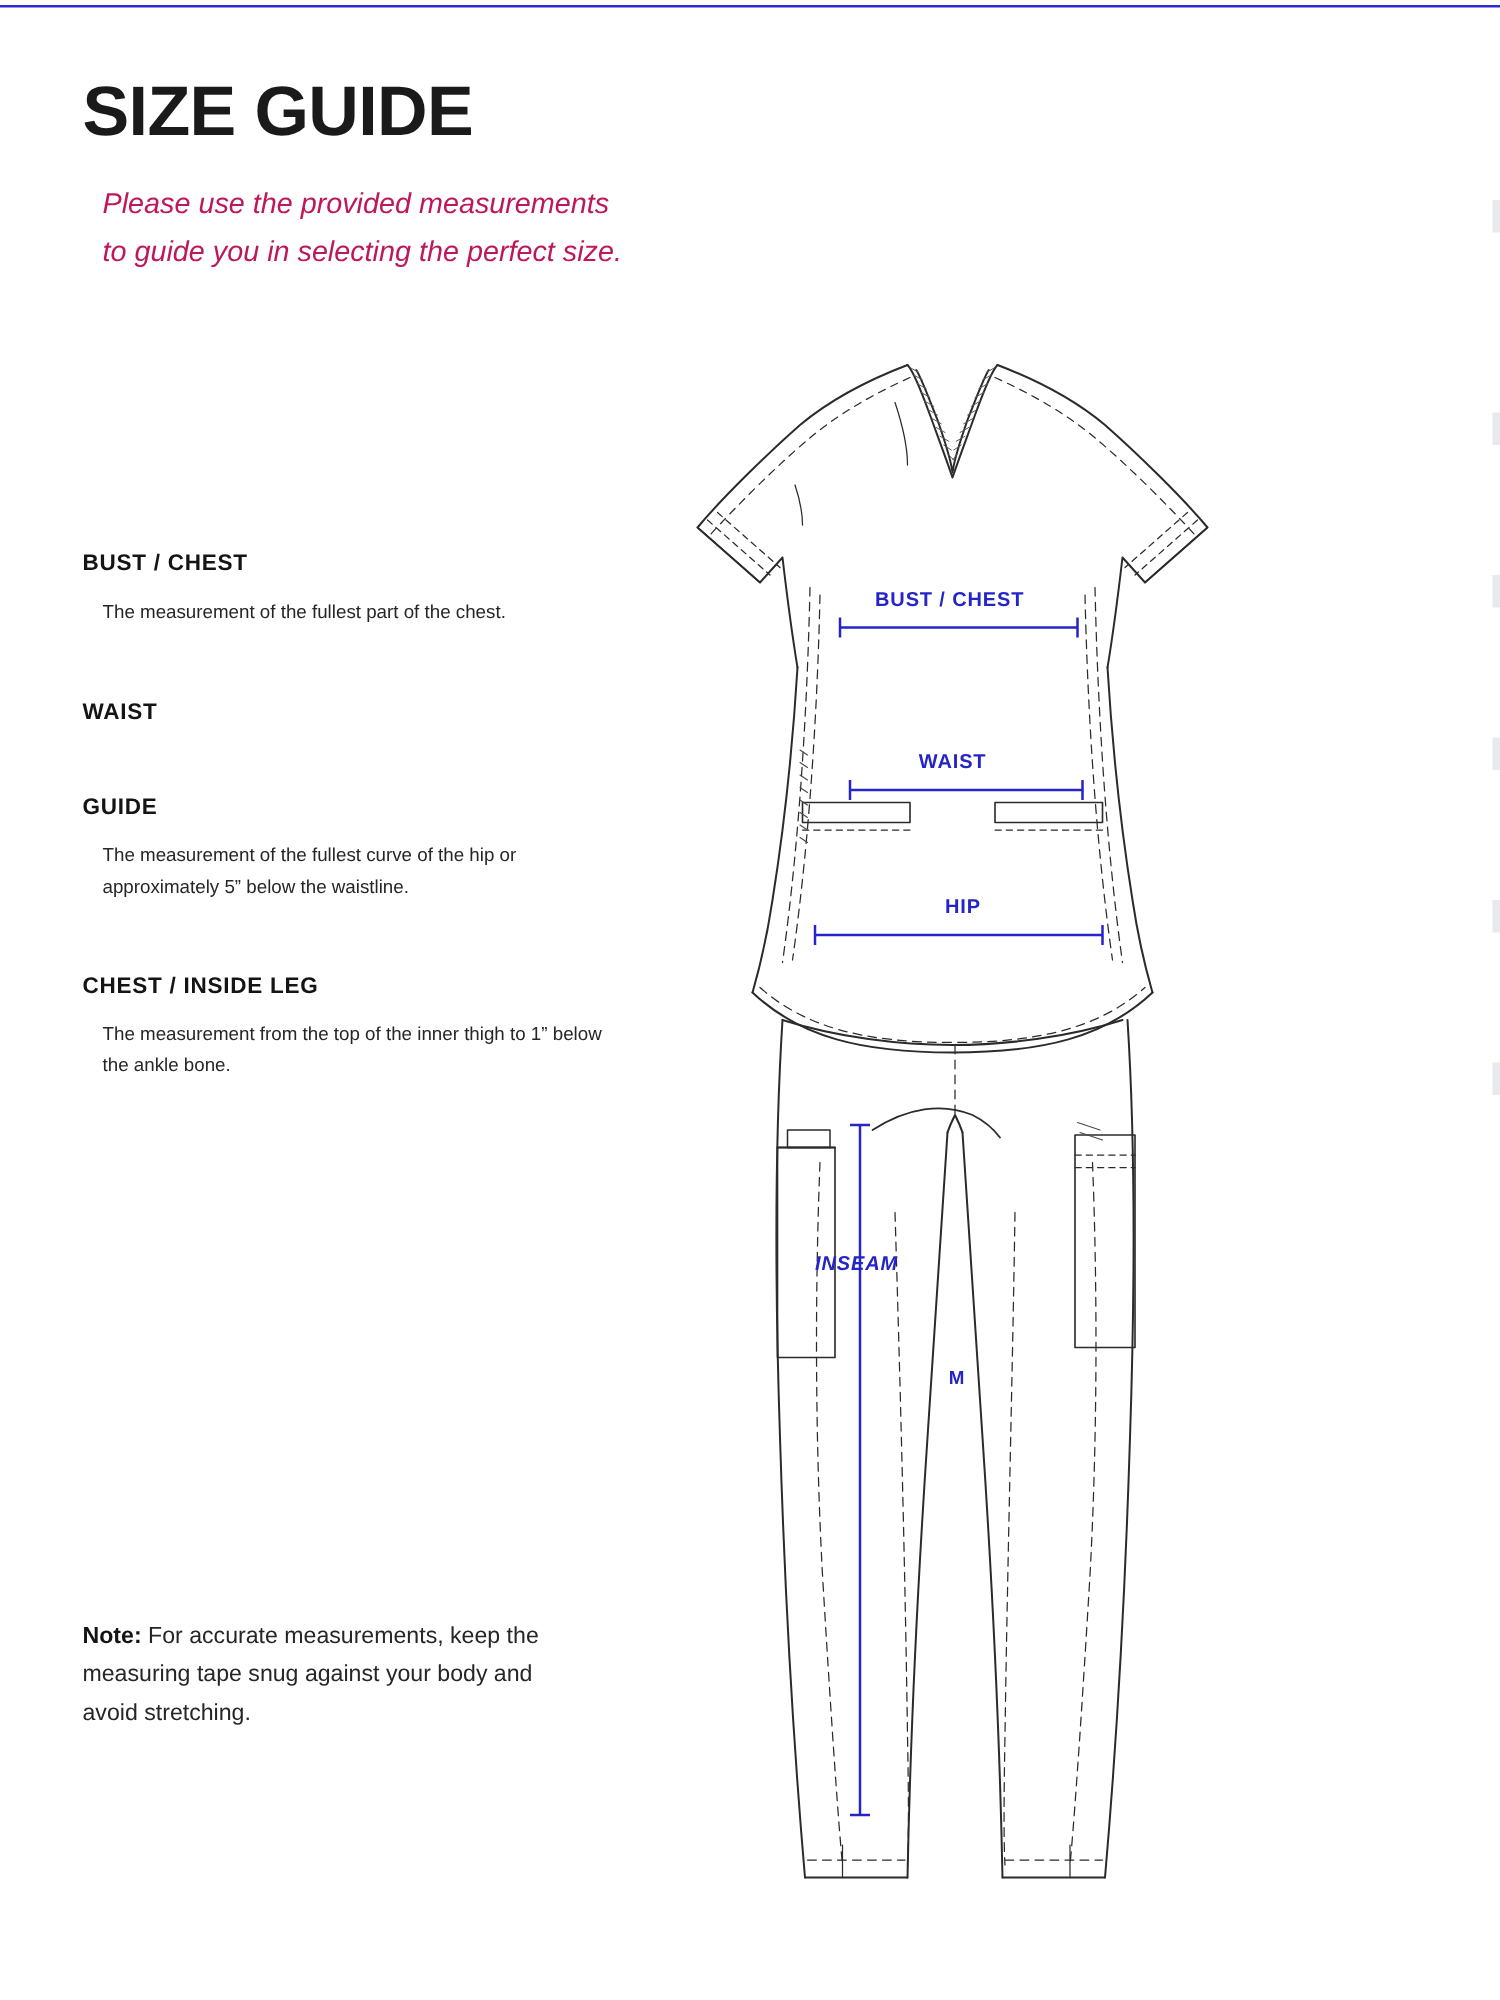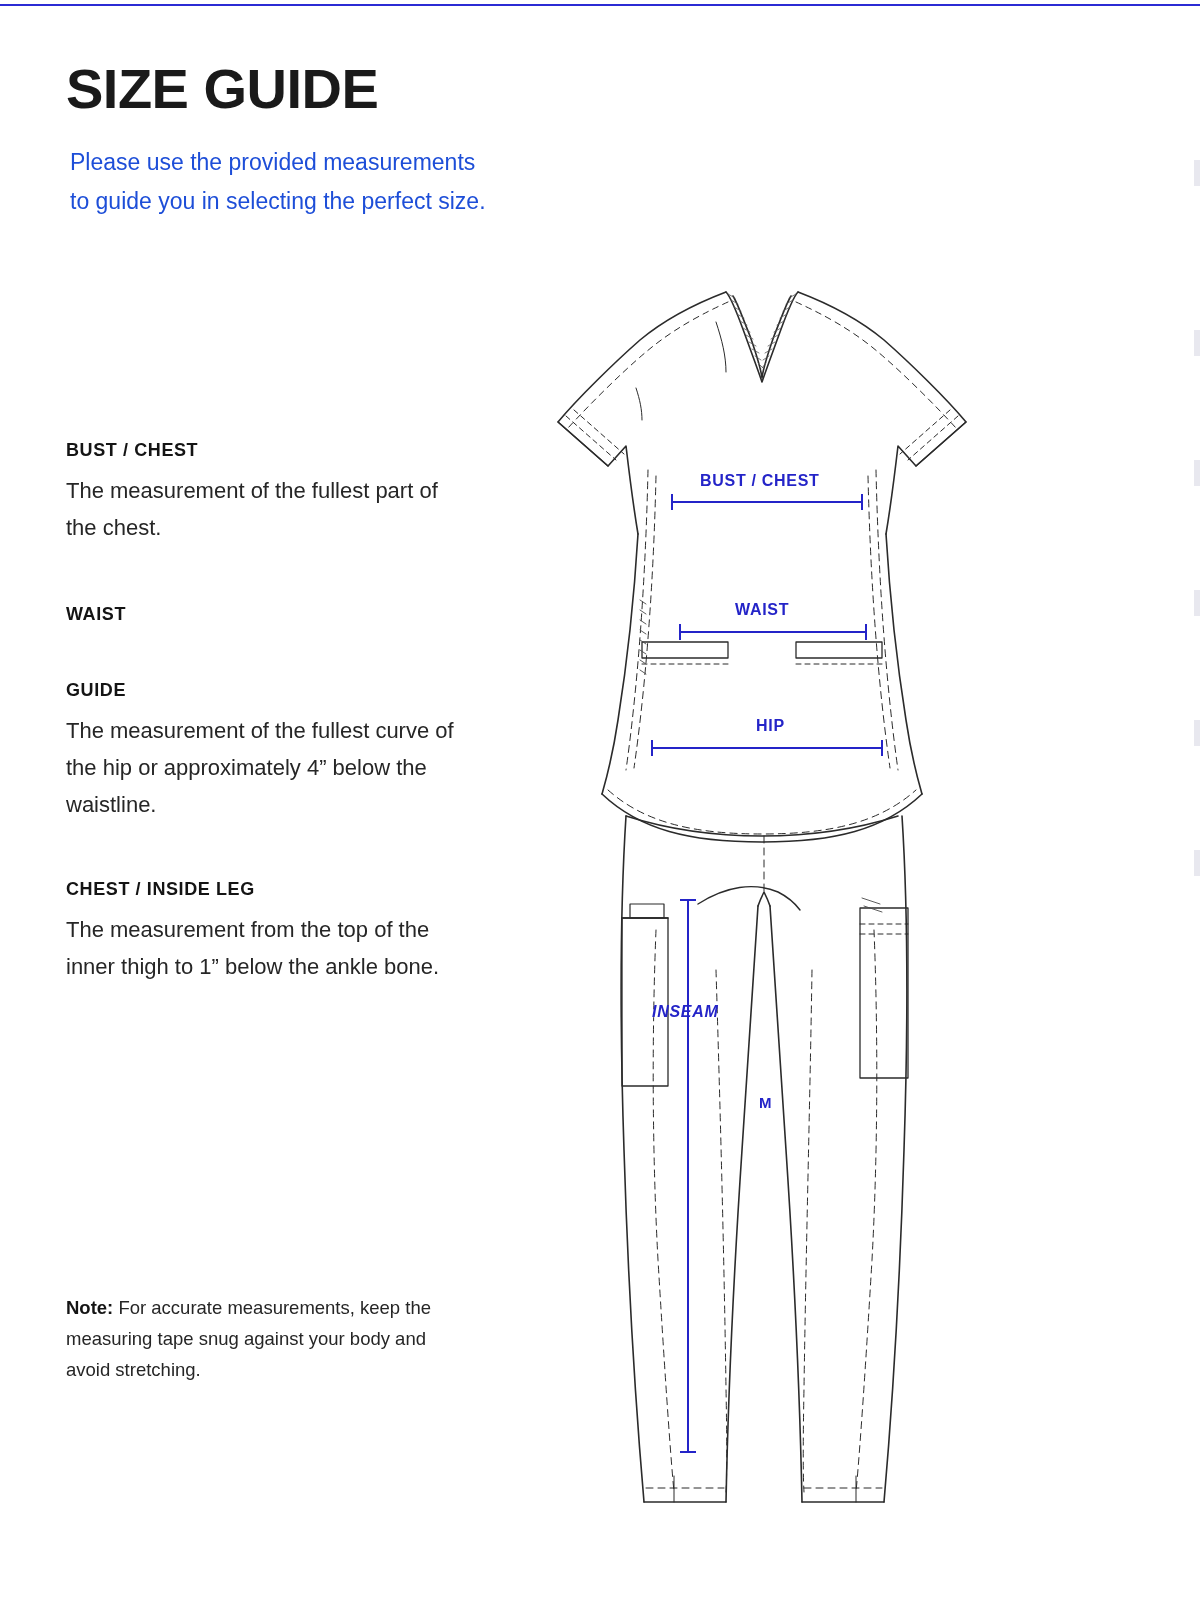--- a/index.html
+++ b/index.html
@@ -39,45 +39,46 @@
     font-size: 56px;
     font-weight: bold;
     letter-spacing: -0.5px;
     line-height: 1.05;
     margin: 0 0 24px 0;
     color: #1a1a1a;
   }
   .intro {
     font-size: 23px;
     line-height: 1.72;
-    color: #1d4ed8;
-    margin: 4px;
+    color: #be185d;
+    margin: 16px;
     width: 430px;
+    font-style: italic;
   }
   .terms {
     position: absolute;
     left: 66px;
     top: 440px;
     width: 420px;
   }
   .term {
     margin-bottom: 40px;
   }
   .term-title {
     font-size: 18px;
     font-weight: bold;
     letter-spacing: 0.6px;
     color: #141414;
     margin: 0 0 12px 0;
   }
   .term-body {
-    font-size: 22px;
+    font-size: 15px;
     line-height: 1.68;
     color: #262626;
-    margin: 0;
+    margin: 16px;
     width: 400px;
   }
   .term-gap-1 { margin-bottom: 57px; }
   .term-gap-2 { margin-bottom: 55px; }
   .term-gap-3 { margin-bottom: 55px; }
 
   .note {
     position: absolute;
     left: 66px;
     top: 1292px;
@@ -148,21 +149,21 @@
   <div class="terms">
     <div class="term term-gap-1">
       <p class="term-title">BUST / CHEST</p>
       <p class="term-body">The measurement of the fullest part of the chest.</p>
     </div>
     <div class="term term-gap-2">
       <p class="term-title">WAIST</p>
     </div>
     <div class="term term-gap-3">
       <p class="term-title">GUIDE</p>
-      <p class="term-body">The measurement of the fullest curve of the hip or approximately 4” below the waistline.</p>
+      <p class="term-body">The measurement of the fullest curve of the hip or approximately 5” below the waistline.</p>
     </div>
     <div class="term">
       <p class="term-title">CHEST / INSIDE LEG</p>
       <p class="term-body">The measurement from the top of the inner thigh to 1” below the ankle bone.</p>
     </div>
   </div>
 
   <div class="note">
     <b>Note:</b>
     <span>For accurate measurements, keep the measuring tape snug against your body and avoid stretching.</span>

